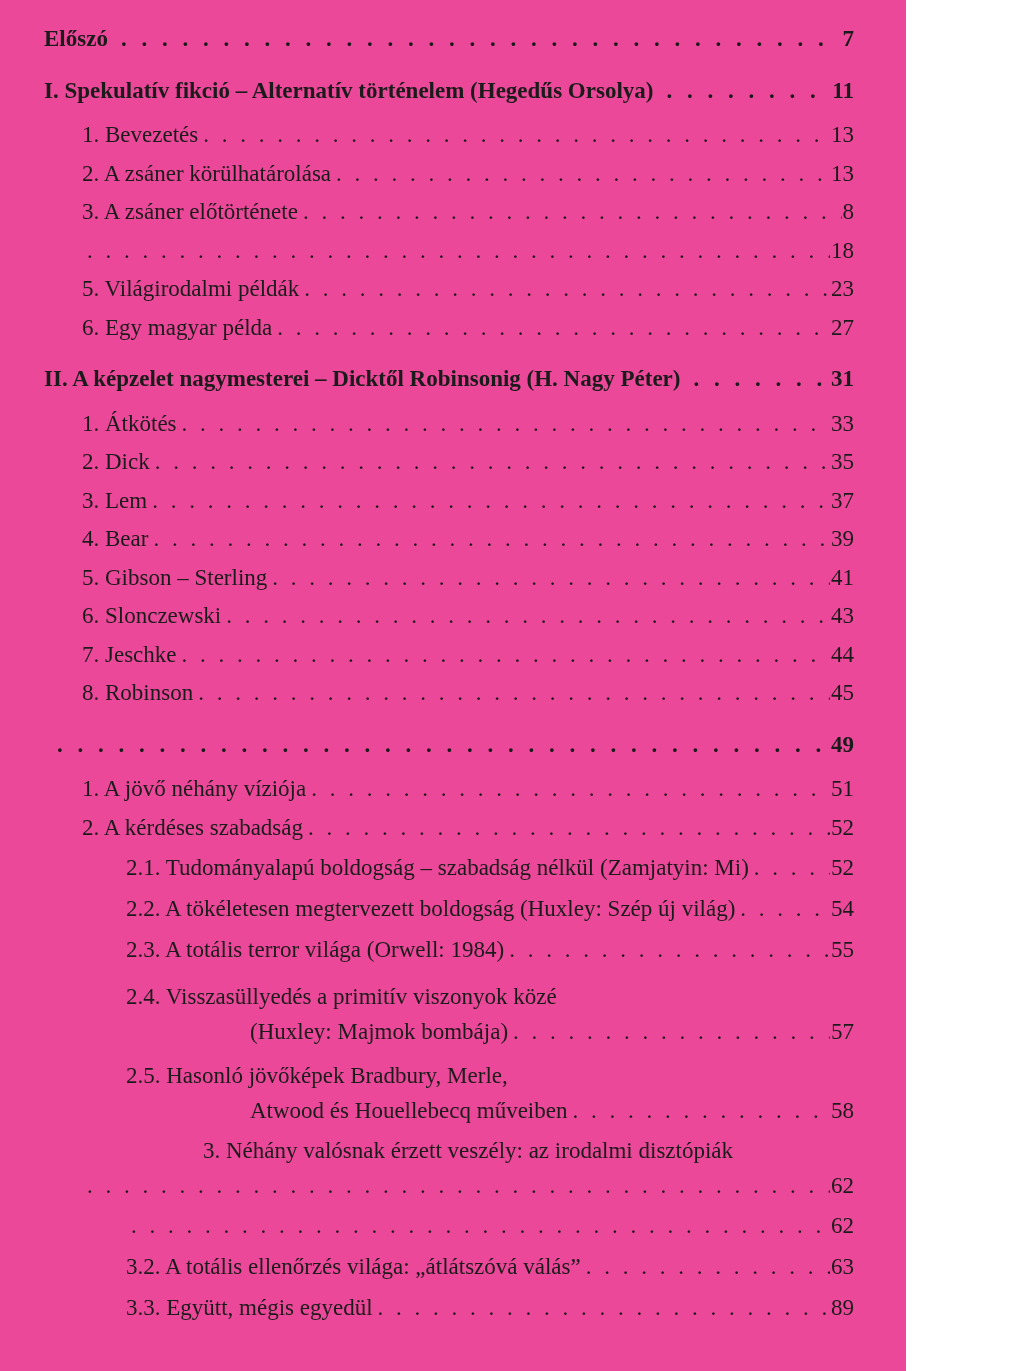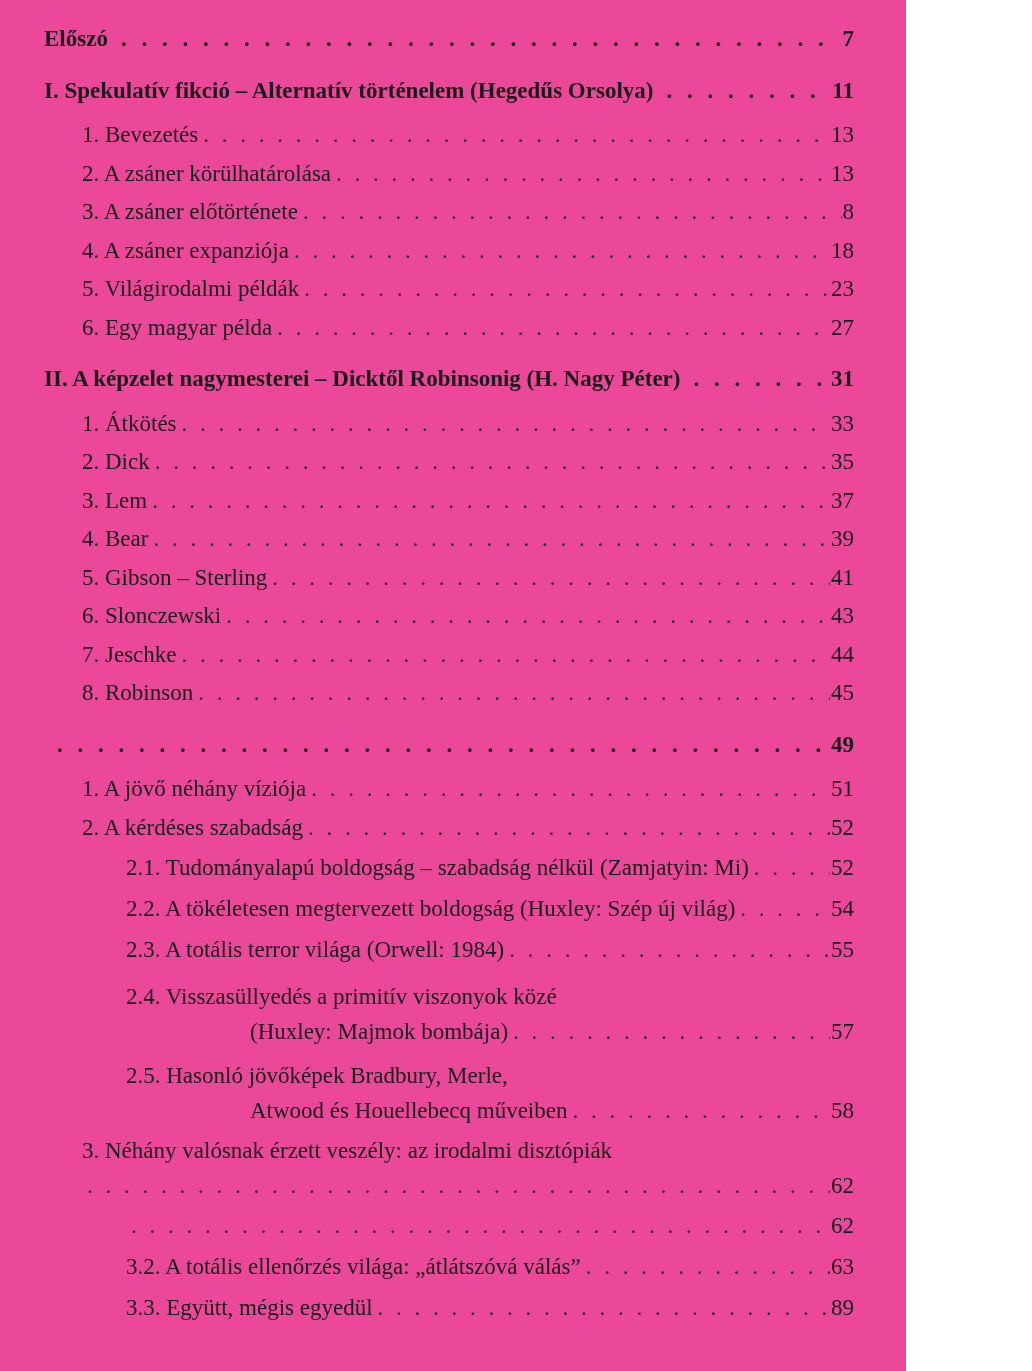--- a/index.html
+++ b/index.html
@@ -26,21 +26,21 @@
   
   .lvl-1 .row, .lvl-1 .line { padding-left: 38px; }
   .lvl-2 .row, .lvl-2 .line { padding-left: 82px; }
   .lvl-2 .row { line-height: 41px; }
   .cont.lvl-1 { padding-left: 68px !important; }
   .cont.lvl-2 { padding-left: 124px !important; }
 
   
   .multi .row { line-height: 35px; }
   .multi.lvl-2 { margin: 9px 0 5px 0; }
-  .multi.lvl-1 { margin: 2px 0; }
+  .multi.lvl-1 { margin: 2px 0; text-align: center; }
 
   .label { white-space: nowrap; }
 
   .dots {
     flex: 1 1 auto;
     min-width: 14px;
     overflow: hidden;
     white-space: nowrap;
     letter-spacing: 3.5px;
     margin: 0 1px 0 5px;
@@ -85,21 +85,20 @@
       </div>
       <div class="entry lvl-1">
         <div class="row">
           <span class="label">3. A zsáner előtörténete</span>
           <span class="dots">. . . . . . . . . . . . . . . . . . . . . . . . . . . . . . . . . . . . . . . . . . . . . . . . . . . . . . . . . . . . . . . . . . . . . . . . . . . . . . . . . . . . . . . . . . </span>
           <span class="pg">8</span>
         </div>
       </div>
       <div class="entry lvl-1">
         <div class="row">
-          <span class="label">4. A zsáner expanziója</span>
           <span class="dots">. . . . . . . . . . . . . . . . . . . . . . . . . . . . . . . . . . . . . . . . . . . . . . . . . . . . . . . . . . . . . . . . . . . . . . . . . . . . . . . . . . . . . . . . . . </span>
           <span class="pg">18</span>
         </div>
       </div>
       <div class="entry lvl-1">
         <div class="row">
           <span class="label">5. Világirodalmi példák</span>
           <span class="dots">. . . . . . . . . . . . . . . . . . . . . . . . . . . . . . . . . . . . . . . . . . . . . . . . . . . . . . . . . . . . . . . . . . . . . . . . . . . . . . . . . . . . . . . . . . </span>
           <span class="pg">23</span>
         </div>

